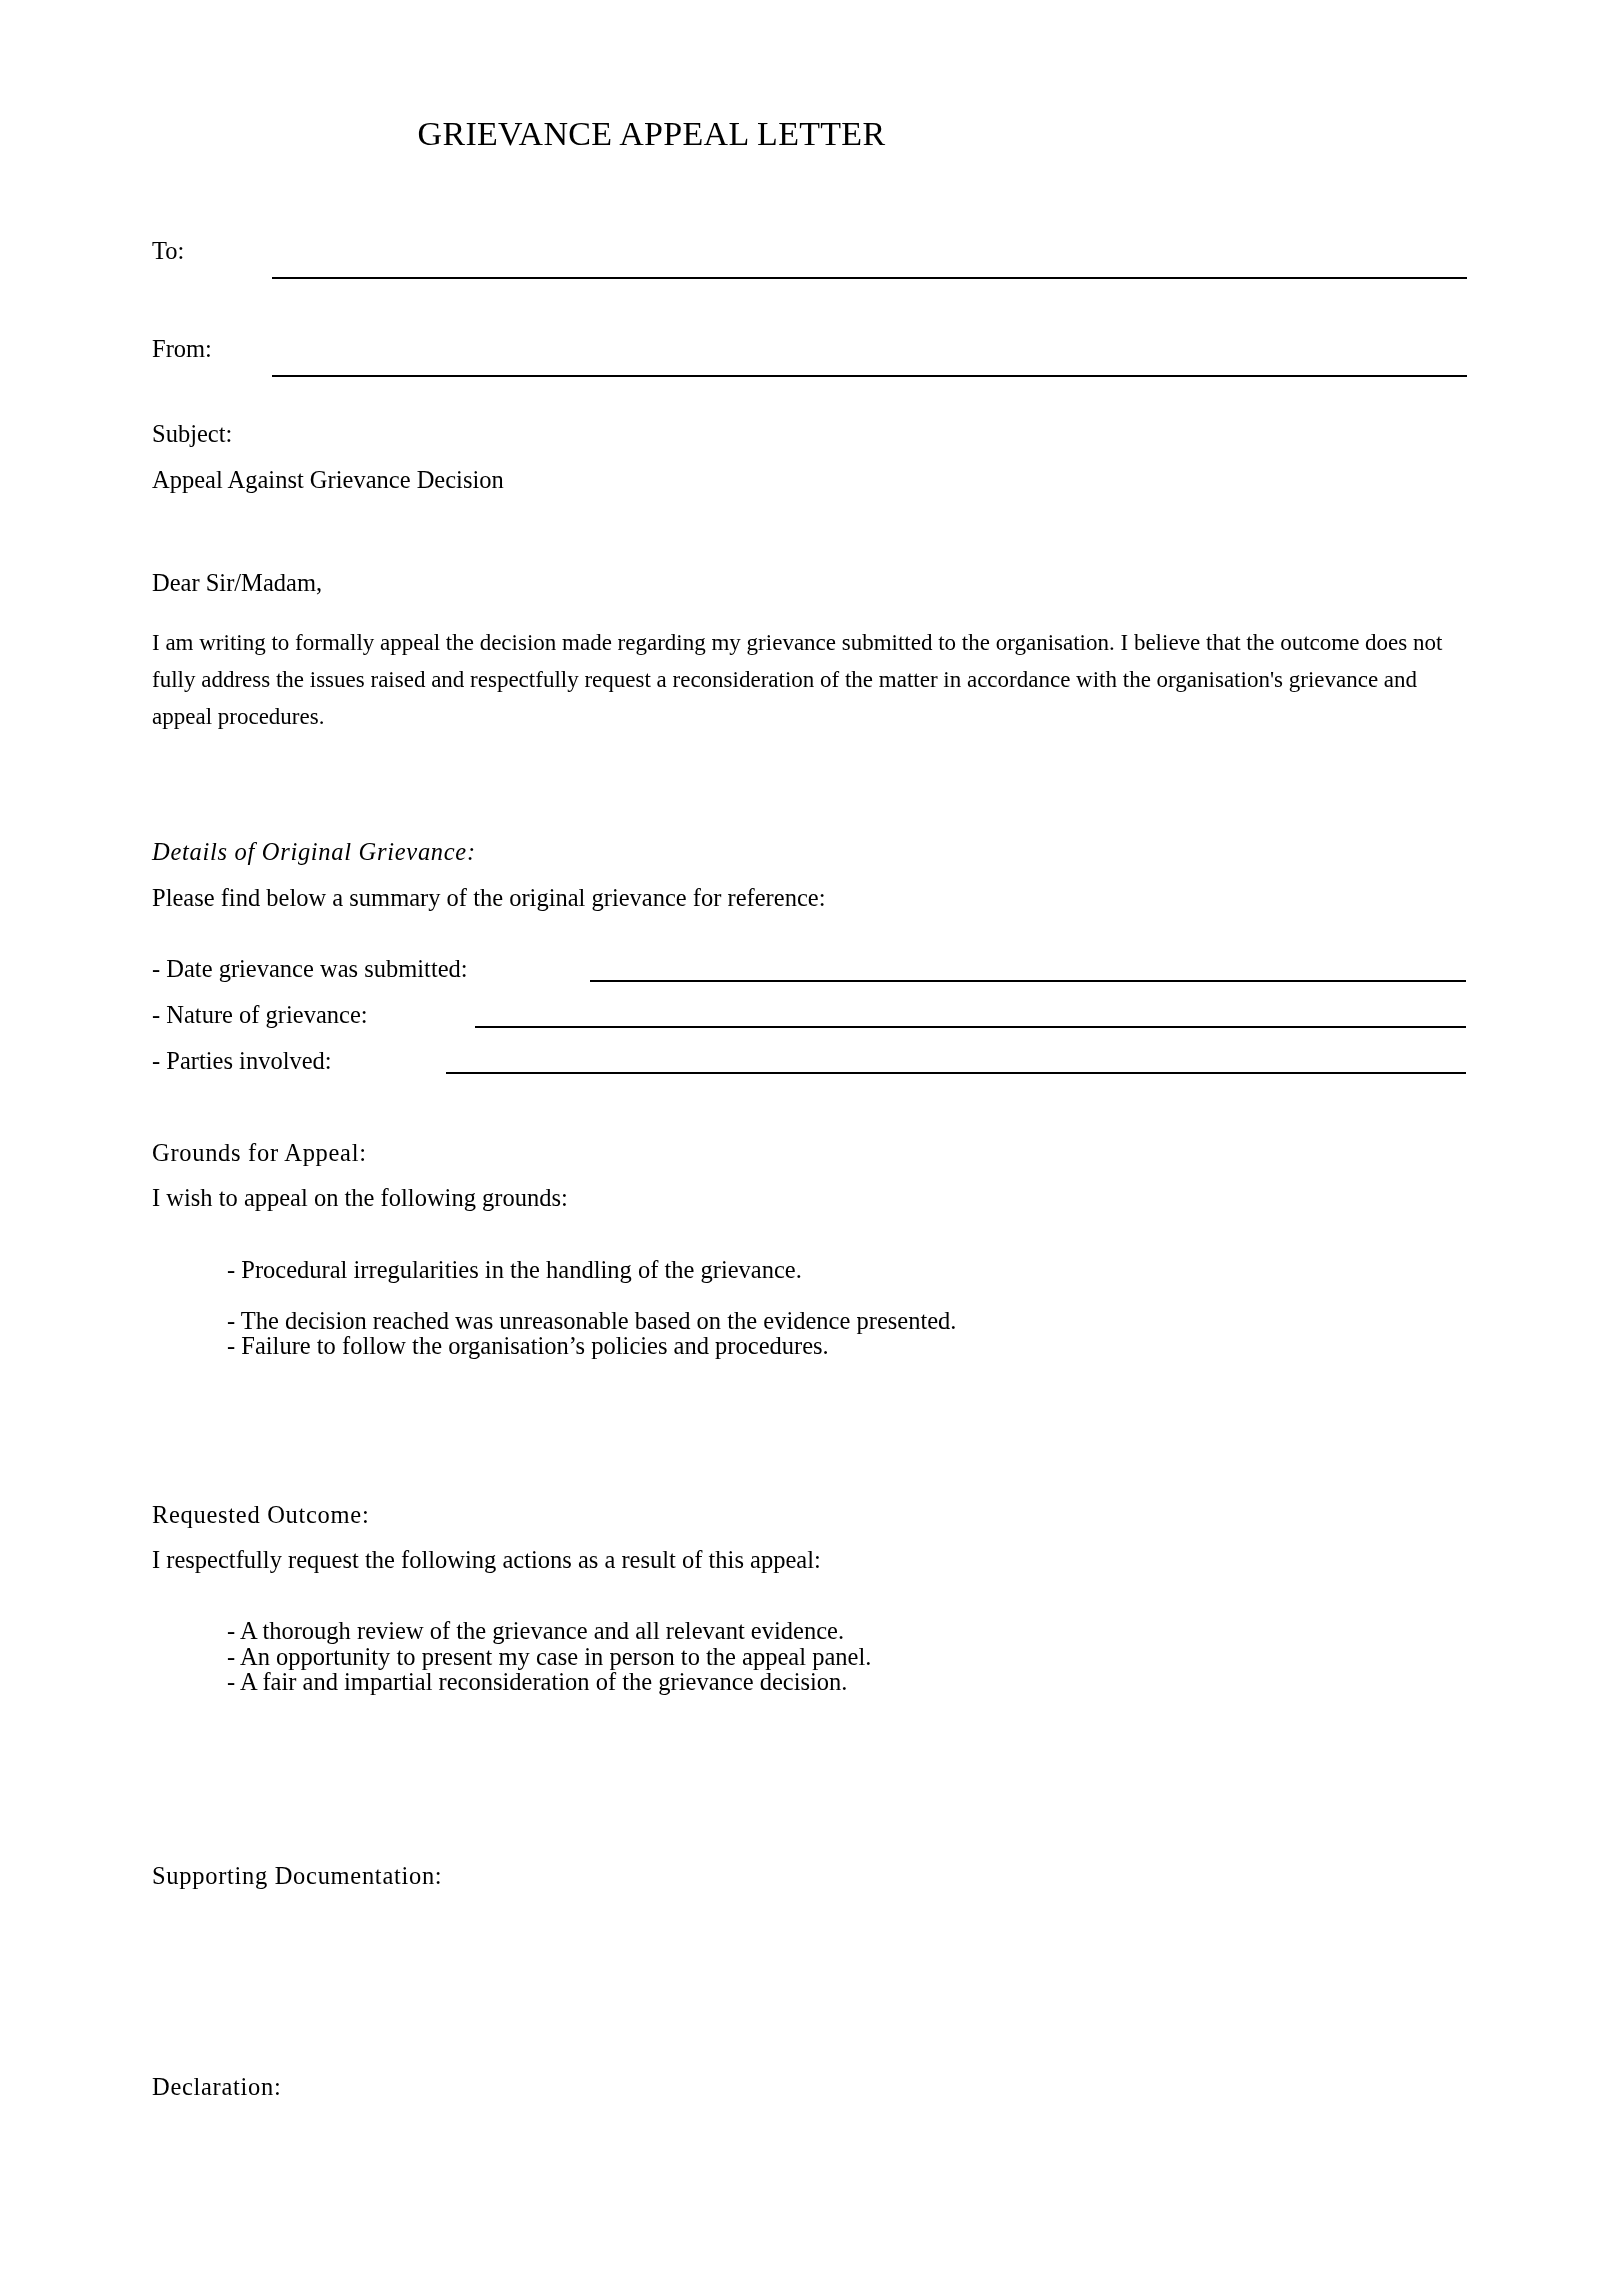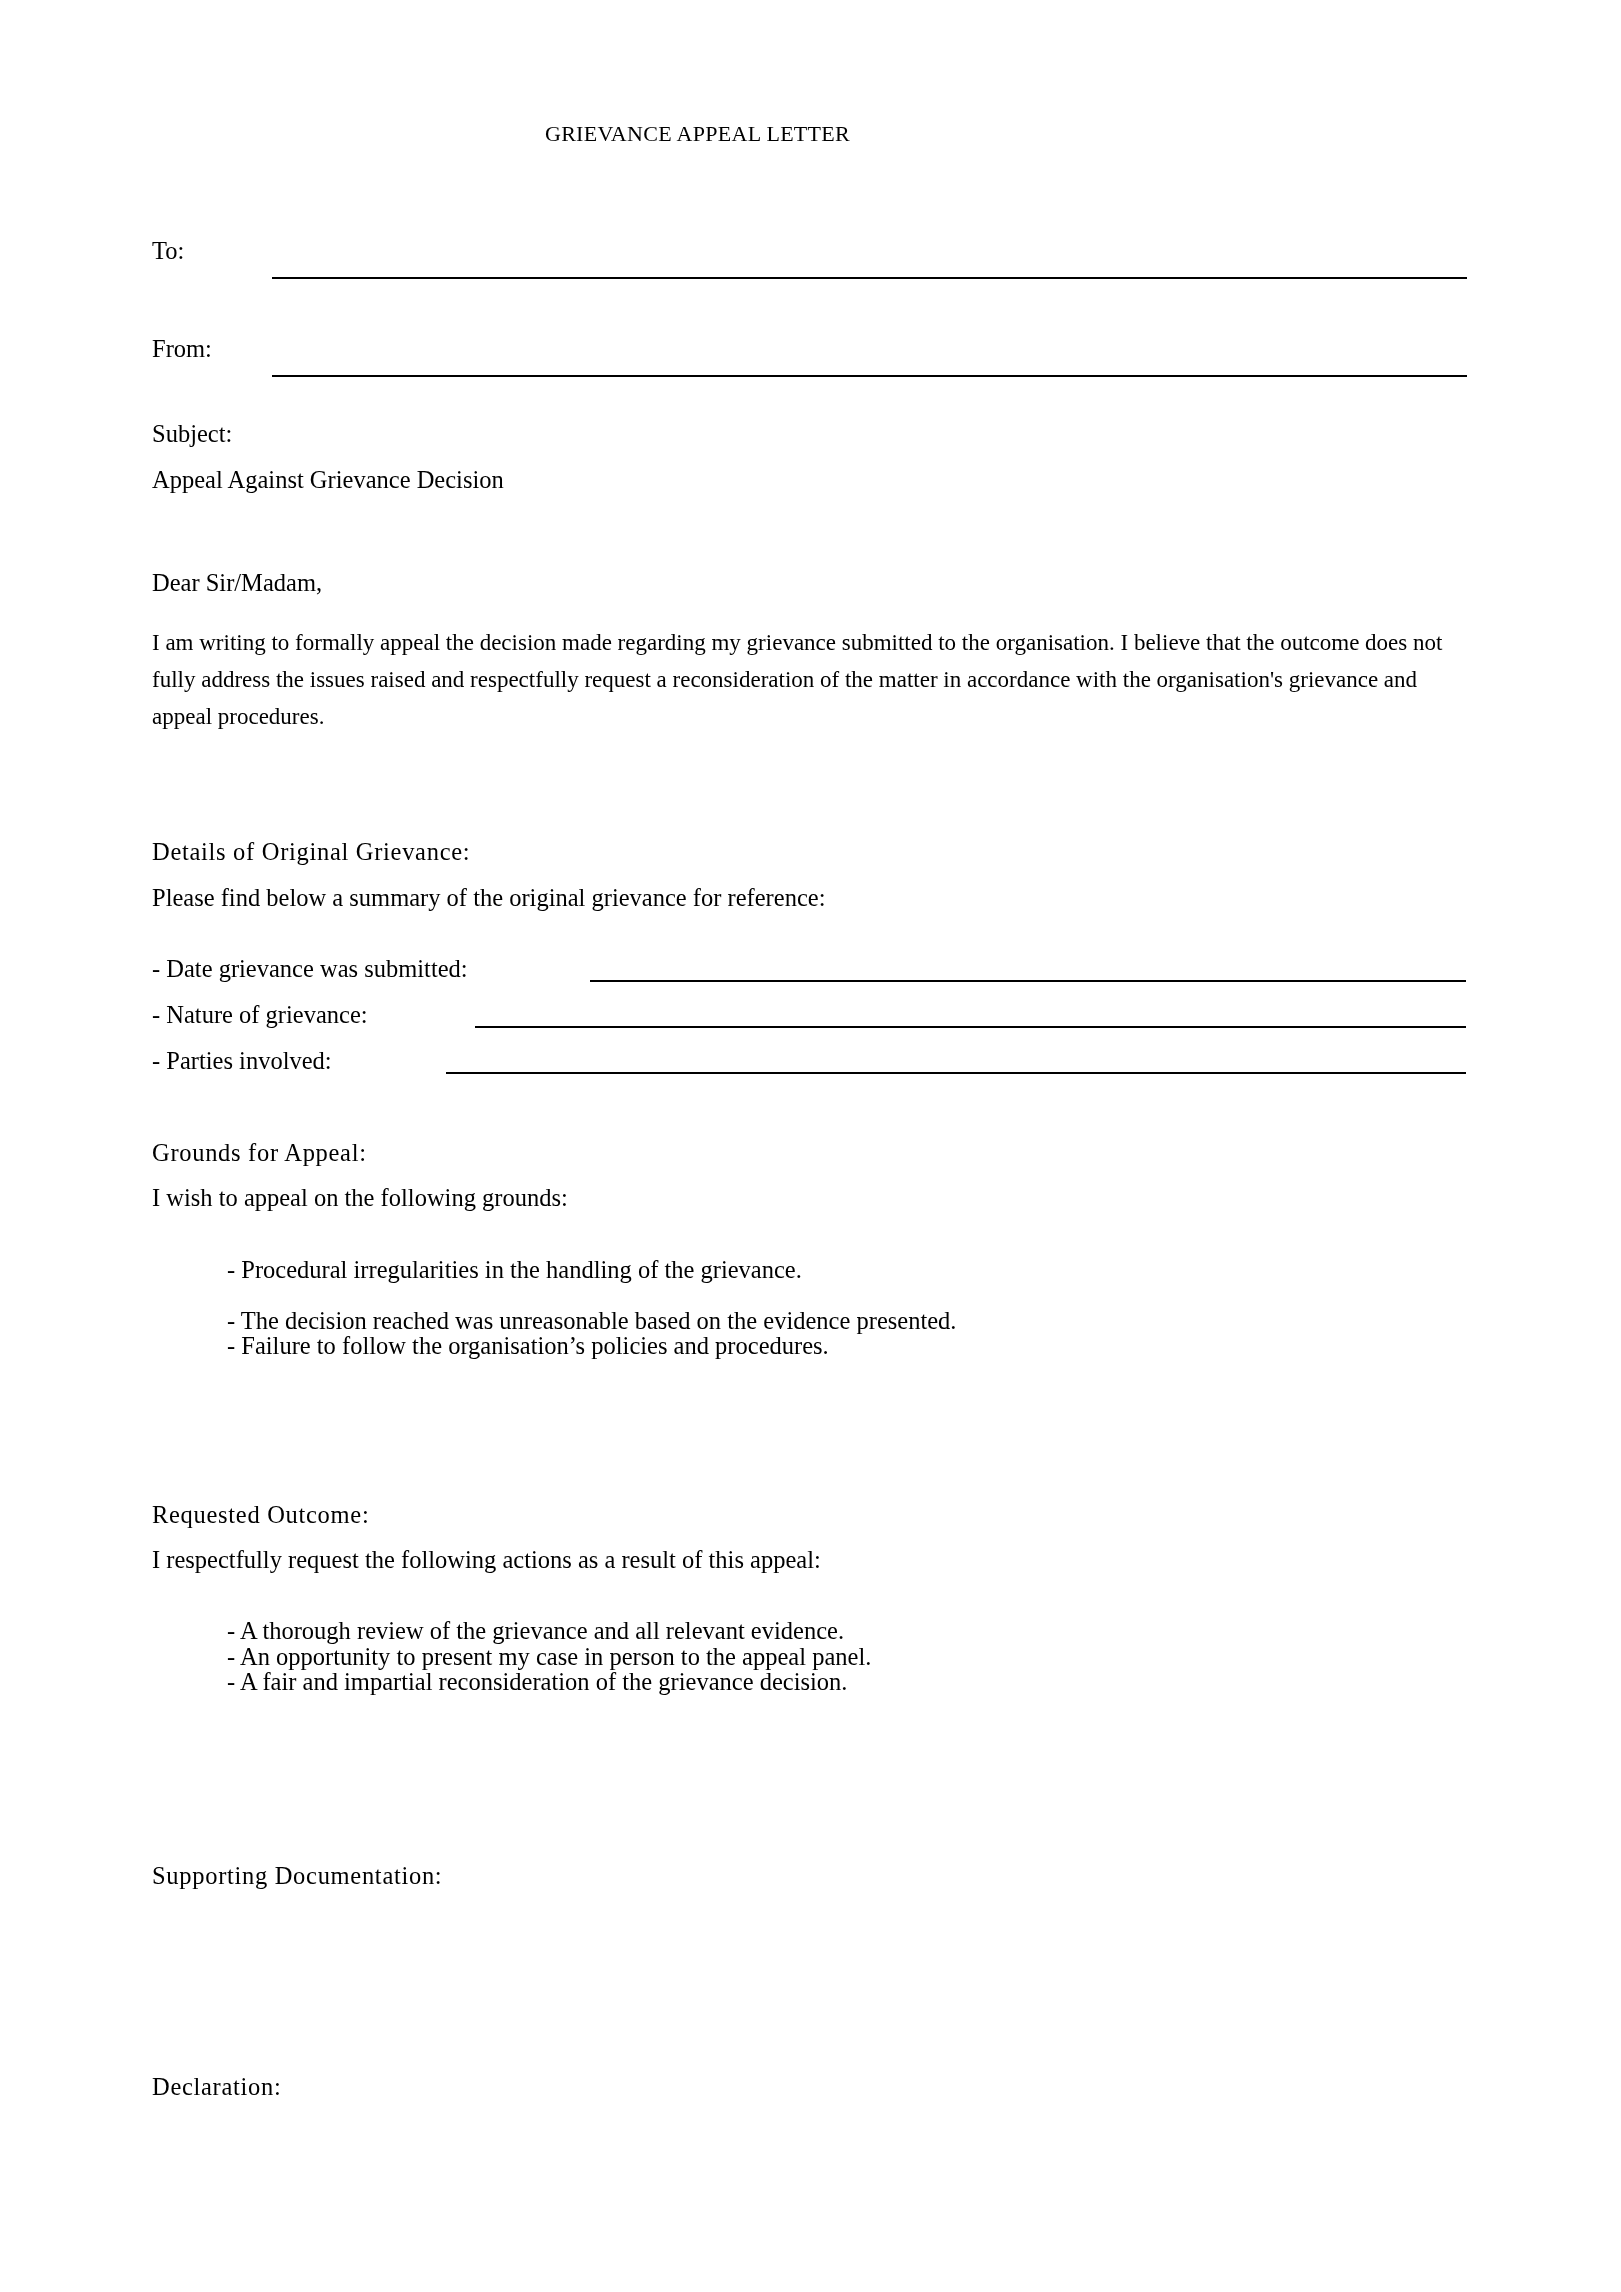--- a/index.html
+++ b/index.html
@@ -19,25 +19,24 @@
     margin: 0 auto;
     overflow: hidden;
     box-sizing: border-box;
   }
   .doc-title {
     position: absolute;
     top: 117px;
     left: 0;
     width: 1303px;
     text-align: center;
-    font-size: 22px;
+    font-size: 34px;
     line-height: 33px;
     letter-spacing: 0.3px;
     white-space: nowrap;
-    margin-left: 46px;
   }
   
   .tx {
     position: absolute;
     font-size: 24.5px;
     line-height: 31px;
     white-space: nowrap;
   }
   .para {
     position: absolute;
@@ -86,21 +85,21 @@
   <div class="tx field-row" style="top:333px;">From:</div>
   <div class="rule" style="top:375px; left:272px; width:1195px;"></div>
 
   <div class="tx field-row" style="top:418px;">Subject:</div>
   <div class="tx field-row" style="top:464px;">Appeal Against Grievance Decision</div>
 
   <div class="tx field-row" style="top:567px;">Dear Sir/Madam,</div>
 
   <div class="para" style="top:624px;">I am writing to formally appeal the decision made regarding my grievance submitted to the organisation. I believe that the outcome does not fully address the issues raised and respectfully request a reconsideration of the matter in accordance with the organisation's grievance and appeal procedures.</div>
 
-  <div class="heading" style="top:836px;">Details of Original Grievance:</div>
+  <div class="heading" style="top:836px;font-style:italic;">Details of Original Grievance:</div>
   <div class="tx field-row" style="top:882px;">Please find below a summary of the original grievance for reference:</div>
 
   <div class="tx field-row" style="top:953px;">- Date grievance was submitted:</div>
   <div class="rule" style="top:980px; left:590px; width:876px;"></div>
 
   <div class="tx field-row" style="top:999px;">- Nature of grievance:</div>
   <div class="rule" style="top:1026px; left:475px; width:991px;"></div>
 
   <div class="tx field-row" style="top:1045px;">- Parties involved:</div>
   <div class="rule" style="top:1072px; left:446px; width:1020px;"></div>

